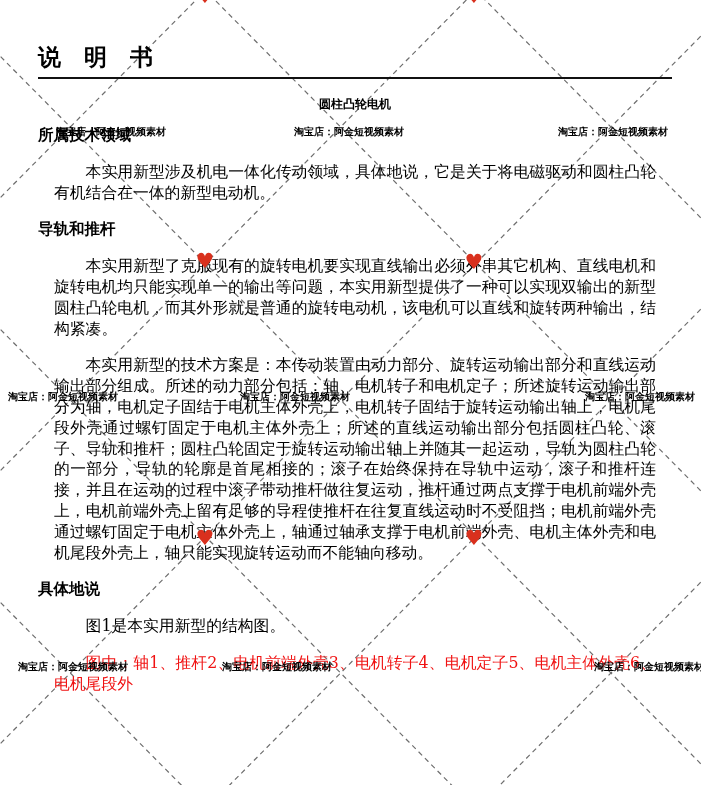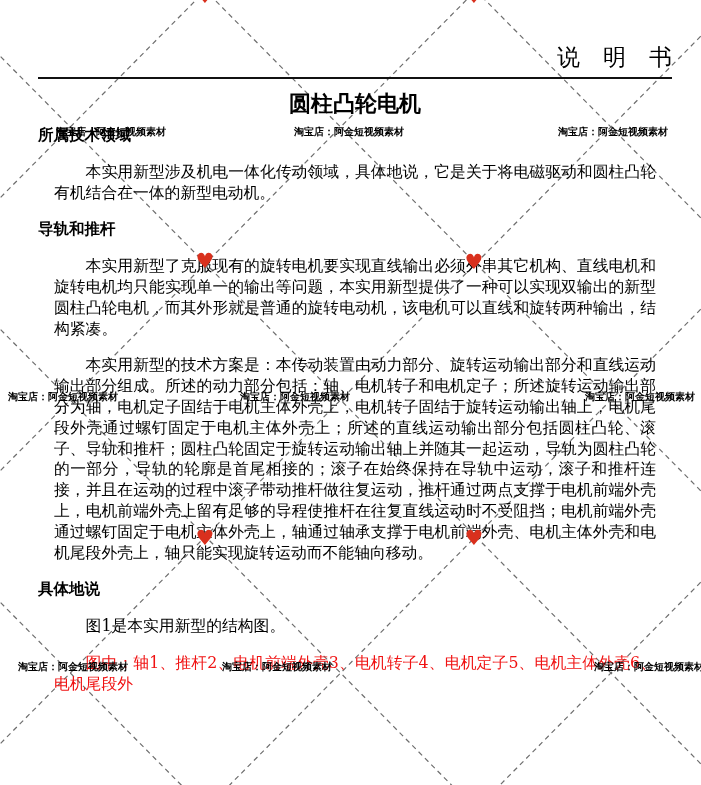--- a/index.html
+++ b/index.html
@@ -26,33 +26,33 @@
   }
   
   .content {
     position: relative;
     z-index: 2;
     padding: 0 29px 0 38px;
   }
   .doc-title {
     margin: 42px 0 0 0;
     font-size: 23px;
-    font-weight: 400;
+    font-weight: 700;
     line-height: 30px;
-    text-align: right;
+    text-align: left;
     font-family: "DejaVu Serif", "Liberation Serif", serif;
   }
   .title-rule {
     border: none;
     border-top: 2.6px solid var(--rule, #111);
     margin: 5px 0 0 0;
   }
   .doc-subtitle {
     margin: 13px 0 0 0;
-    font-size: 22px;
+    font-size: 12px;
     font-weight: bold;
     line-height: 24px;
     text-align: center;
     font-family: "DejaVu Sans", "Liberation Sans", sans-serif;
   }
   .sec-heading {
     margin: 0;
     font-size: 15.5px;
     font-weight: bold;
     line-height: 20.8px;

